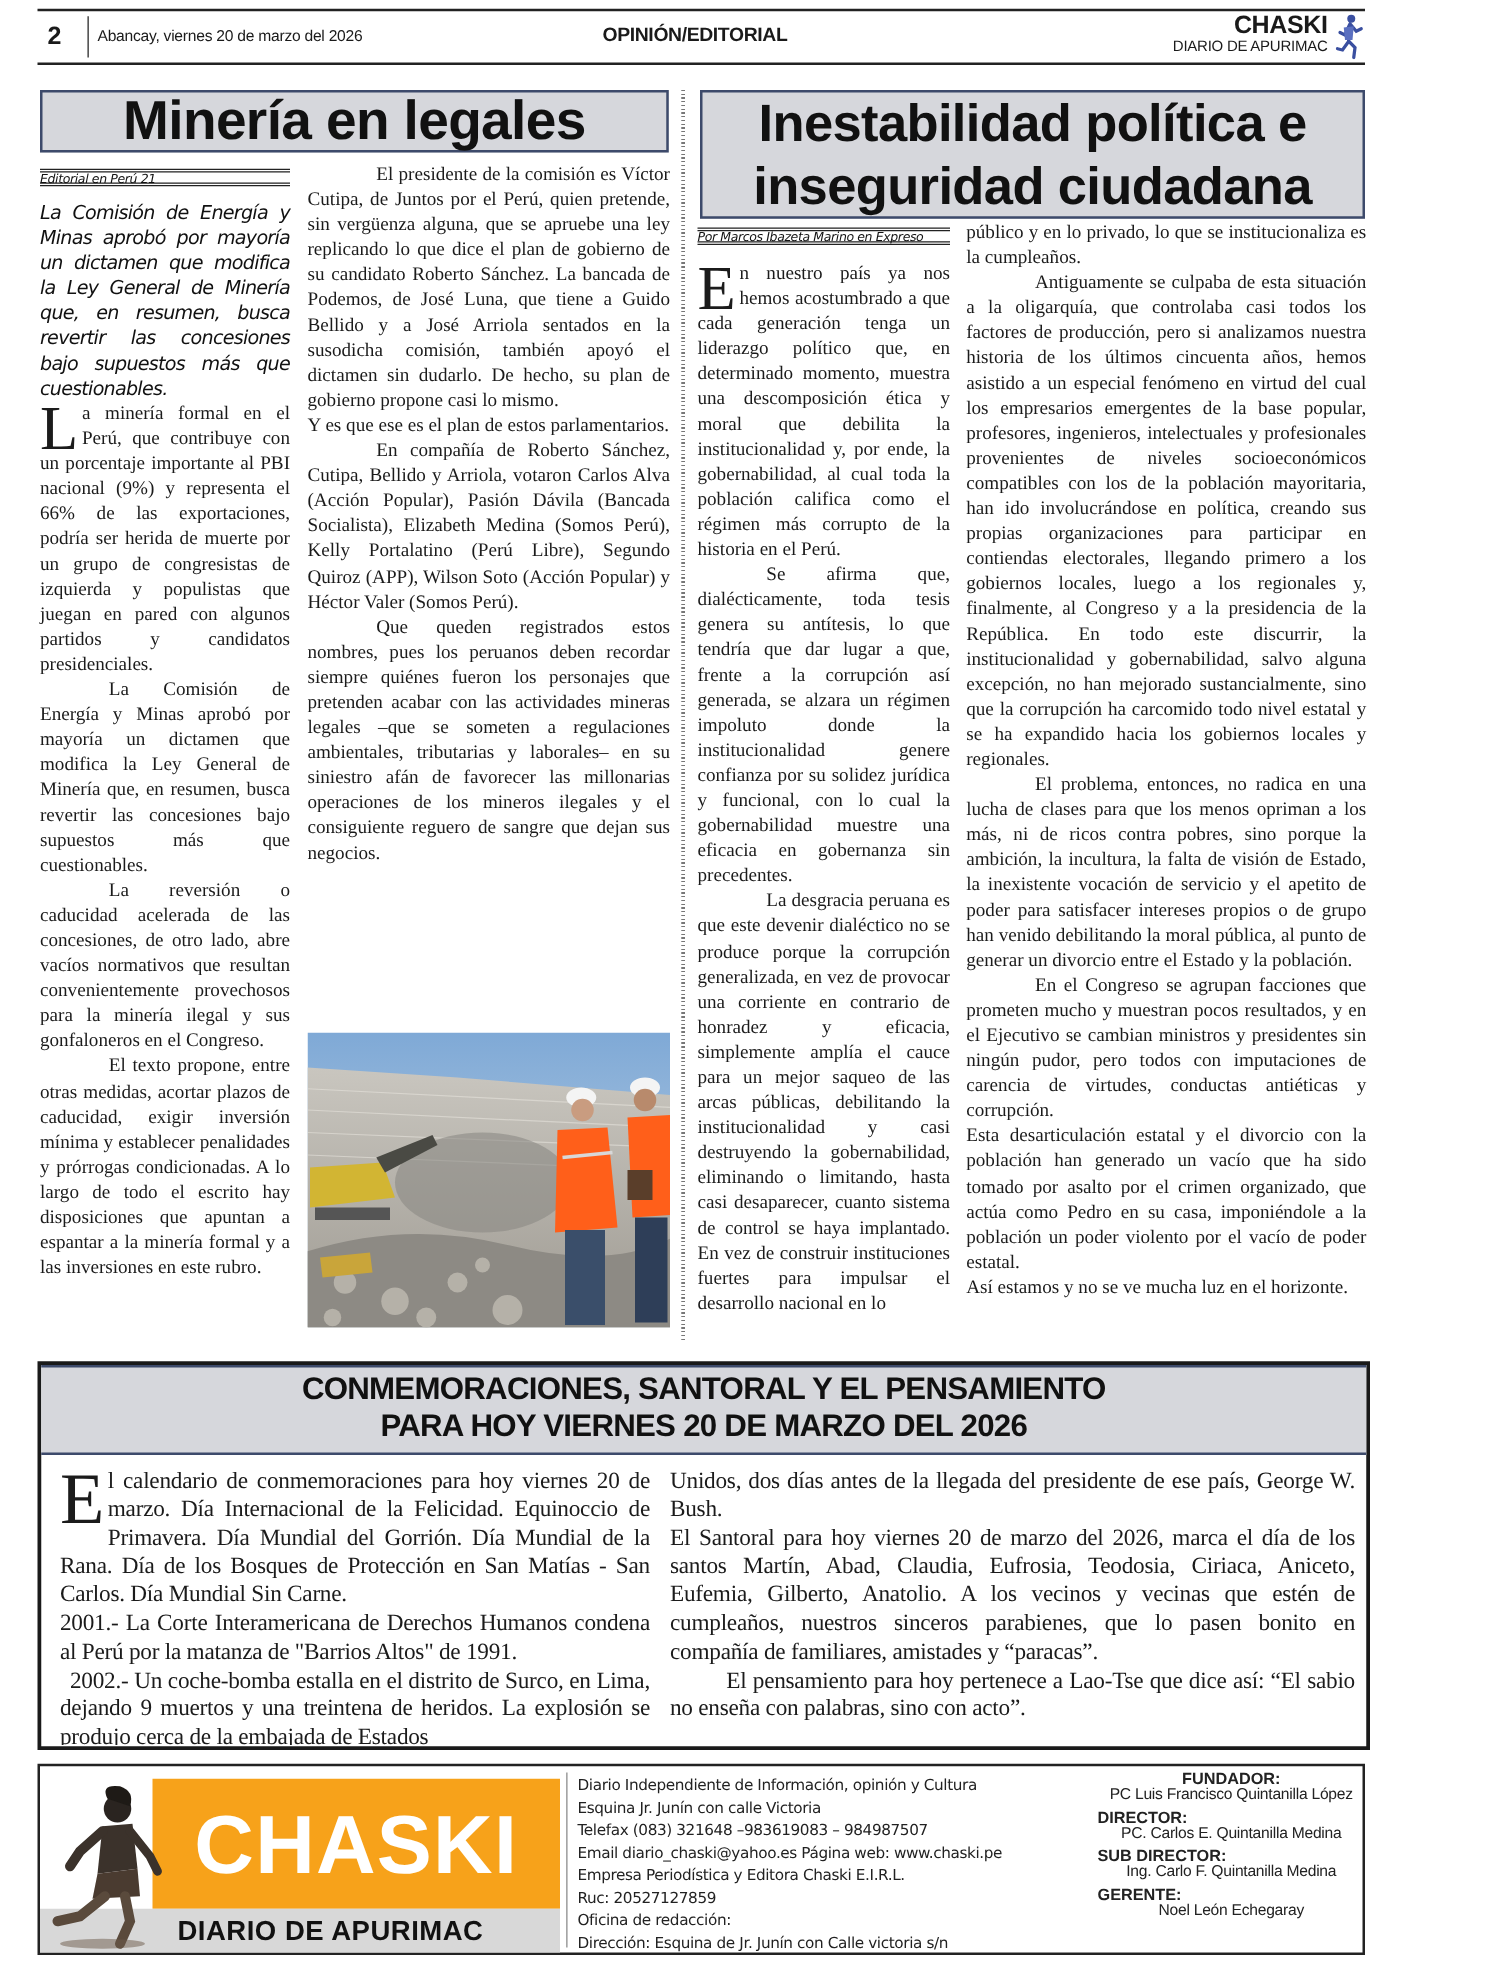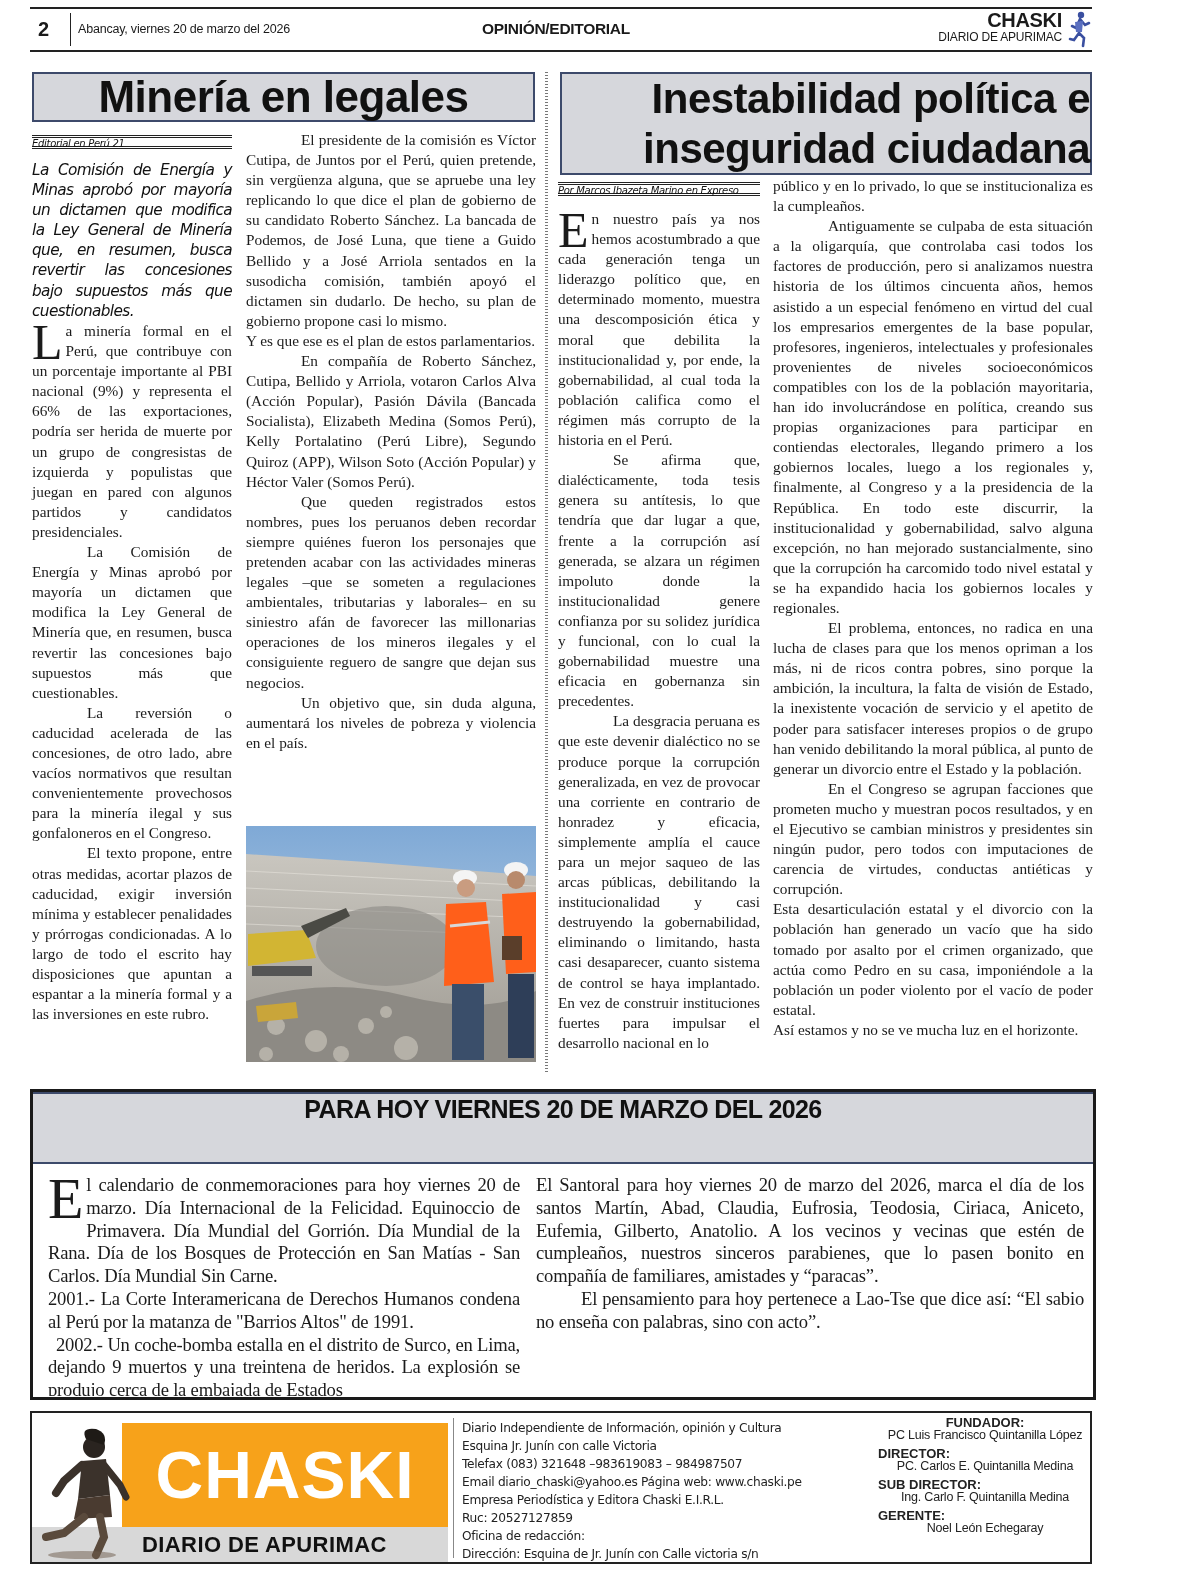--- a/index.html
+++ b/index.html
@@ -20,21 +20,21 @@
 
   
   .col-sep { position: absolute; left: 545px; top: 72px; width: 3px; height: 1000px;
     background: repeating-linear-gradient(to bottom, #777 0 1px, transparent 1px 3px); }
 
   
   .title-box { position: absolute; background: #d6d7dc; border: 2px solid #3d4a6b; display: flex; align-items: center; justify-content: center; }
   .title-box .t { font: bold 44px "Liberation Sans", sans-serif; color: #111; line-height: 52px; text-align: center; letter-spacing: -0.5px; }
   .tb-left { left: 32px; top: 72px; width: 503px; height: 50px; }
   .tb-right { left: 560px; top: 72px; width: 532px; height: 103px; }
-  .tb-right .t { font-size: 42px; line-height: 50px; text-align: right; }
+  .tb-right .t { font-size: 42px; line-height: 50px; }
 
   
   .byline { position: absolute; border-top: 3px double #222; border-bottom: 3px double #222; padding: 1px 0 0 0; height: 14px;
     font: italic 10px "DejaVu Sans", sans-serif; color: #111; line-height: 10px; letter-spacing: -0.3px; }
   .byline-left { left: 32px; top: 135px; width: 200px; }
   .byline-right { left: 558px; top: 182px; width: 202px; }
 
   
   .col { position: absolute; text-align: justify; font: 15.3px/20.1px "Liberation Serif", serif; color: #1b1b1b; }
   .col p { margin: 0; }
@@ -104,21 +104,20 @@
   <p class="ind">La Comisión de Energía y Minas aprobó por mayoría un dictamen que modifica la Ley General de Minería que, en resumen, busca revertir las concesiones bajo supuestos más que cuestionables.</p>
   <p class="ind">La reversión o caducidad acelerada de las concesiones, de otro lado, abre vacíos normativos que resultan convenientemente provechosos para la minería ilegal y sus gonfaloneros en el Congreso.</p>
   <p class="ind">El texto propone, entre otras medidas, acortar plazos de caducidad, exigir inversión mínima y establecer penalidades y prórrogas condicionadas. A lo largo de todo el escrito hay disposiciones que apuntan a espantar a la minería formal y a las inversiones en este rubro.</p>
 </div>
 
 <div class="col c2">
   <p class="ind">El presidente de la comisión es Víctor Cutipa, de Juntos por el Perú, quien pretende, sin vergüenza alguna, que se apruebe una ley replicando lo que dice el plan de gobierno de su candidato Roberto Sánchez. La bancada de Podemos, de José Luna, que tiene a Guido Bellido y a José Arriola sentados en la susodicha comisión, también apoyó el dictamen sin dudarlo. De hecho, su plan de gobierno propone casi lo mismo.</p>
   <p>Y es que ese es el plan de estos parlamentarios.</p>
   <p class="ind">En compañía de Roberto Sánchez, Cutipa, Bellido y Arriola, votaron Carlos Alva (Acción Popular), Pasión Dávila (Bancada Socialista), Elizabeth Medina (Somos Perú), Kelly Portalatino (Perú Libre), Segundo Quiroz (APP), Wilson Soto (Acción Popular) y Héctor Valer (Somos Perú).</p>
   <p class="ind">Que queden registrados estos nombres, pues los peruanos deben recordar siempre quiénes fueron los personajes que pretenden acabar con las actividades mineras legales –que se someten a regulaciones ambientales, tributarias y laborales– en su siniestro afán de favorecer las millonarias operaciones de los mineros ilegales y el consiguiente reguero de sangre que dejan sus negocios.</p>
-  <p class="ind">Un objetivo que, sin duda alguna, aumentará los niveles de pobreza y violencia en el país.</p>
 </div>
 
 <svg class="photo" viewBox="0 0 290 236" preserveAspectRatio="none" aria-label="Mineros con casco y chaleco naranja observando una mina a tajo abierto">
   <defs>
     <linearGradient id="sky" x1="0" y1="0" x2="0" y2="1">
       <stop offset="0" stop-color="#7fa9d6"></stop>
         <stop offset="1" stop-color="#c9d9e6"></stop>
     </linearGradient>
     <linearGradient id="pit" x1="0" y1="0" x2="0" y2="1">
       <stop offset="0" stop-color="#c9c6bf"></stop>
@@ -179,28 +178,30 @@
   <p>público y en lo privado, lo que se institucionaliza es la cumpleaños.</p>
   <p class="ind">Antiguamente se culpaba de esta situación a la oligarquía, que controlaba casi todos los factores de producción, pero si analizamos nuestra historia de los últimos cincuenta años, hemos asistido a un especial fenómeno en virtud del cual los empresarios emergentes de la base popular, profesores, ingenieros, intelectuales y profesionales provenientes de niveles socioeconómicos compatibles con los de la población mayoritaria, han ido involucrándose en política, creando sus propias organizaciones para participar en contiendas electorales, llegando primero a los gobiernos locales, luego a los regionales y, finalmente, al Congreso y a la presidencia de la República. En todo este discurrir, la institucionalidad y gobernabilidad, salvo alguna excepción, no han mejorado sustancialmente, sino que la corrupción ha carcomido todo nivel estatal y se ha expandido hacia los gobiernos locales y regionales.</p>
   <p class="ind">El problema, entonces, no radica en una lucha de clases para que los menos opriman a los más, ni de ricos contra pobres, sino porque la ambición, la incultura, la falta de visión de Estado, la inexistente vocación de servicio y el apetito de poder para satisfacer intereses propios o de grupo han venido debilitando la moral pública, al punto de generar un divorcio entre el Estado y la población.</p>
   <p class="ind">En el Congreso se agrupan facciones que prometen mucho y muestran pocos resultados, y en el Ejecutivo se cambian ministros y presidentes sin ningún pudor, pero todos con imputaciones de carencia de virtudes, conductas antiéticas y corrupción.</p>
   <p>Esta desarticulación estatal y el divorcio con la población han generado un vacío que ha sido tomado por asalto por el crimen organizado, que actúa como Pedro en su casa, imponiéndole a la población un poder violento por el vacío de poder estatal.</p>
   <p>Así estamos y no se ve mucha luz en el horizonte.</p>
 </div>
 
 <div class="cm-box">
   <div class="cm-title">
+    <div class="l1">CONMEMORACIONES, SANTORAL Y EL PENSAMIENTO</div>
     <div class="l2">PARA HOY VIERNES 20 DE MARZO DEL 2026</div>
   </div>
   <div class="cm-col cm-c1">
     <p><span class="cm-dropcap">E</span><span>l calendario de conmemoraciones para hoy viernes 20 de marzo. Día Internacional de la Felicidad. Equinoccio de Primavera. Día Mundial del Gorrión. Día Mundial de la Rana. Día de los Bosques de Protección en San Matías - San Carlos. Día Mundial Sin Carne.</span></p>
     <p>2001.- La Corte Interamericana de Derechos Humanos condena al Perú por la matanza de "Barrios Altos" de 1991.</p>
     <p style="text-indent:8px">2002.- Un coche-bomba estalla en el distrito de Surco, en Lima, dejando 9 muertos y una treintena de heridos. La explosión se produjo cerca de la embajada de Estados</p>
   </div>
   <div class="cm-col cm-c2">
+    <p>Unidos, dos días antes de la llegada del presidente de ese país, George W. Bush.</p>
     <p>El Santoral para hoy viernes 20 de marzo del 2026, marca el día de los santos Martín, Abad, Claudia, Eufrosia, Teodosia, Ciriaca, Aniceto, Eufemia, Gilberto, Anatolio. A los vecinos y vecinas que estén de cumpleaños, nuestros sinceros parabienes, que lo pasen bonito en compañía de familiares, amistades y “paracas”.</p>
     <p style="text-indent:45px">El pensamiento para hoy pertenece a Lao-Tse que dice así: “El sabio no enseña con palabras, sino con acto”.</p>
   </div>
 </div>
 
 <div class="ft-box">
   <div class="ft-logo">
     <div class="ft-orange">
       <span>CHASKI</span>
     </div>

